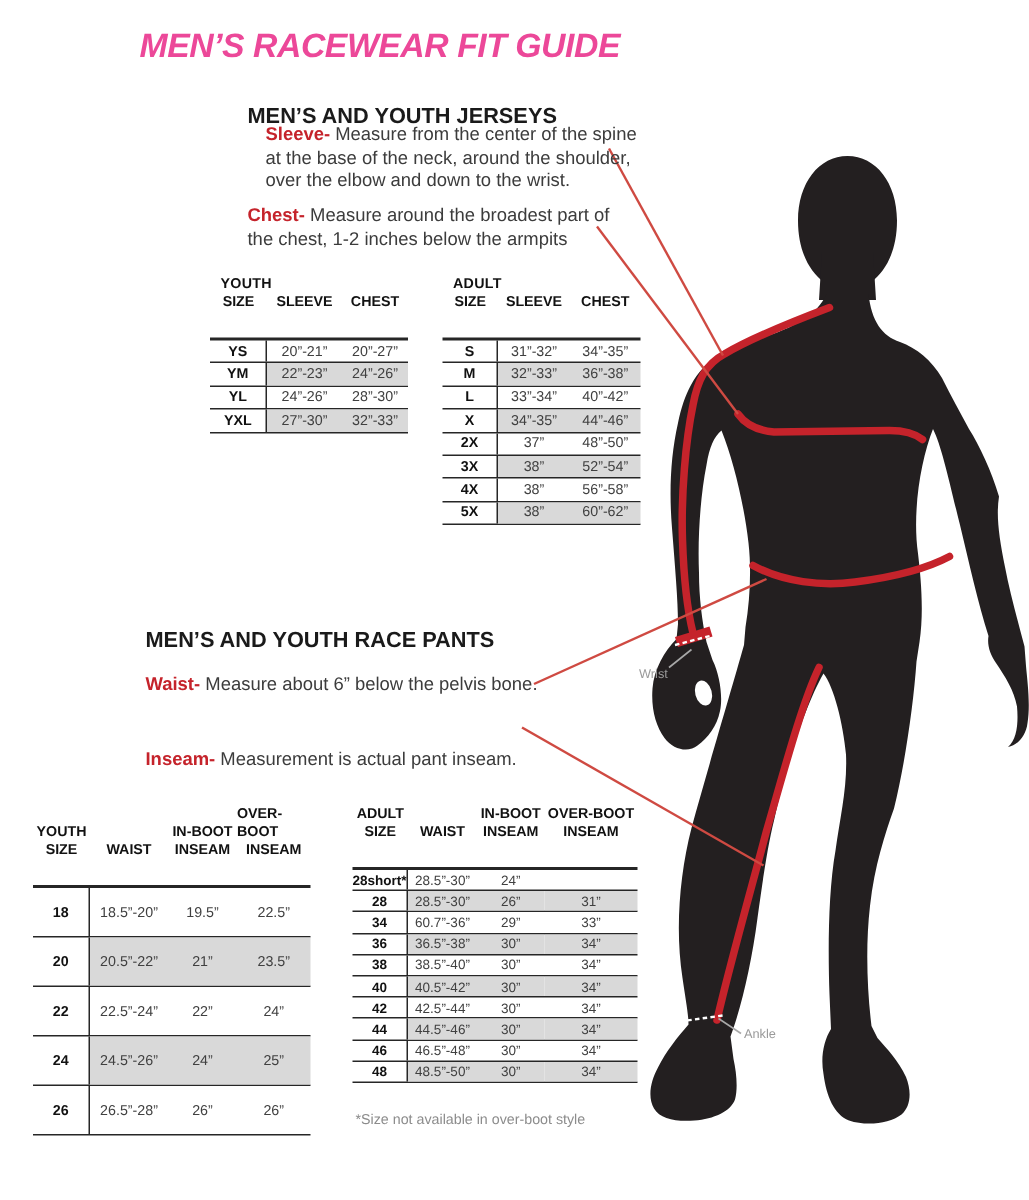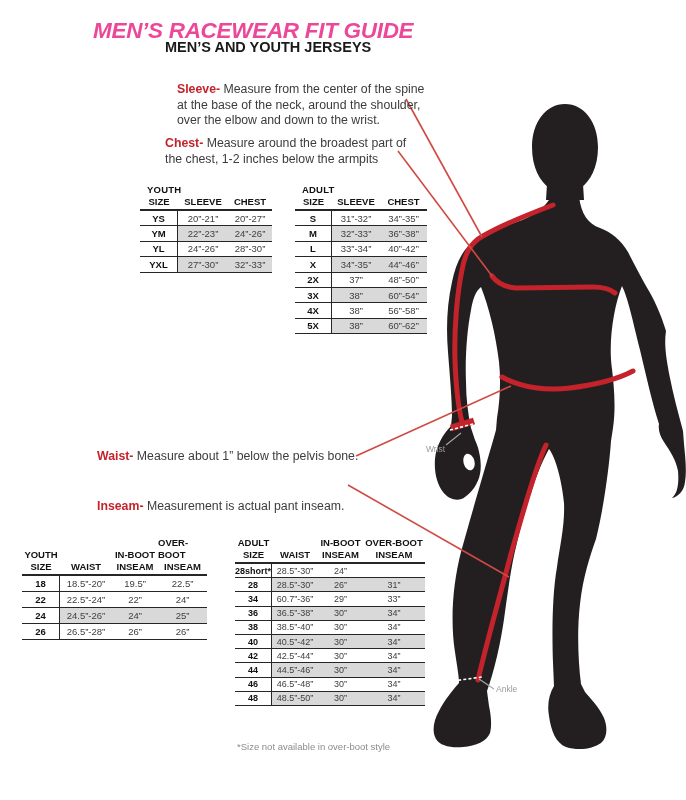--- a/index.html
+++ b/index.html
@@ -5,50 +5,50 @@
   html,body{margin:0;padding:0;background:#fff;}
   .page{position:relative;width:686px;height:800px;background:#fff;overflow:hidden;
         font-family:"Liberation Sans",sans-serif;-webkit-font-smoothing:antialiased;}
   .page *{box-sizing:border-box;}
   .abs{position:absolute;margin:0;}
 
   
   .title{left:93px;top:18px;font-size:22.5px;font-style:italic;font-weight:bold;
          letter-spacing:-0.3px;color:#ec4899;white-space:nowrap;}
   .h2{font-size:14.5px;font-weight:bold;color:#1a1a1a;white-space:nowrap;}
-  .jerseys-heading{left:165px;top:39px;text-align:right;}
+  .jerseys-heading{left:165px;top:70px;text-align:right;}
   .pants-heading{left:97px;top:419px;}
   .instr{font-size:12.3px;color:#3c3c3c;line-height:15.5px;}
   .sleeve-p{left:165px;top:82px;width:260px;margin-left:12px;}
   .chest-p{left:165px;top:136px;width:252px;}
   .waist-p{left:97px;top:449px;white-space:nowrap;}
   .inseam-p{left:97px;top:499px;white-space:nowrap;}
   .term{color:var(--accent_red);font-weight:bold;}
   .footnote{left:237px;top:741px;font-size:9.5px;color:#8c8c8c;}
 
   
   .stable{position:absolute;}
   .tlabel{font-weight:bold;font-size:9.5px;height:13px;padding-left:7px;
           display:flex;align-items:center;color:#111;letter-spacing:.2px;}
   .thead{display:flex;border-bottom:2px solid #262626;}
   .hcell{display:flex;flex-direction:column;justify-content:flex-end;align-items:center;
-         font-weight:bold;font-size:9.5px;line-height:12px;padding-bottom:1px;color:#111;}
+         font-weight:bold;font-size:9.5px;line-height:12px;padding-bottom:17px;color:#111;}
   .trow{display:flex;border-bottom:1px solid #262626;}
   .tcell{display:flex;align-items:center;justify-content:center;font-size:9.5px;
          color:#404040;height:100%;}
   .trow .c0{font-weight:bold;color:#111;border-right:1.5px solid #262626;font-size:9.5px;}
   .trow.shaded .tcell:not(.c0){background:var(--row_shade);}
 
   .t-yj{left:140px;top:183px;} .t-aj{left:295px;top:183px;}
   .t-yj .trow,.t-aj .trow{height:15.4px;justify-content:center;}
   .t-yj .c0{width:38px;} .t-yj .c1{width:50px;} .t-yj .c2{width:44px;}
   .t-aj .c0{width:37px;} .t-aj .c1{width:48px;} .t-aj .c2{width:47px;}
 
   .t-yp{left:22px;top:537px;} .t-ap{left:235px;top:537px;}
-  .t-yp .trow{height:16px;}
+  .t-yp .trow{height:33px;}
   .t-yp .c0{width:38px;} .t-yp .c1{width:52px;} .t-yp .c2{width:46px;} .t-yp .c3{width:49px;}
   .t-ap .trow{height:14.2px;}
   .t-ap .tcell{font-size:9px;}
   .t-ap .c0{width:37px;} .t-ap .c1{width:46px;} .t-ap .c2{width:45px;} .t-ap .c3{width:62px;}
 
   
   .fig{position:absolute;left:0;top:0;width:686px;height:800px;}
   .body-fill{fill:var(--silhouette);stroke:none;}
   .red-thick{stroke:var(--accent_red);stroke-width:5;fill:none;stroke-linecap:round;}
   .red-band{stroke:var(--accent_red);stroke-width:7;fill:none;stroke-linecap:butt;}
@@ -180,37 +180,38 @@
           <div class="tcell c2">44”-46”</div>
         </div>
         <div class="trow">
           <div class="tcell c0">2X</div>
           <div class="tcell c1">37”</div>
           <div class="tcell c2">48”-50”</div>
         </div>
         <div class="trow shaded">
           <div class="tcell c0">3X</div>
           <div class="tcell c1">38”</div>
-          <div class="tcell c2">60”-54”</div>
+          <div class="tcell c2">52”-54”</div>
         </div>
         <div class="trow">
           <div class="tcell c0">4X</div>
           <div class="tcell c1">38”</div>
           <div class="tcell c2">56”-58”</div>
         </div>
         <div class="trow shaded">
           <div class="tcell c0">5X</div>
           <div class="tcell c1">38”</div>
           <div class="tcell c2">60”-62”</div>
         </div>
       </div>
   </div>
 
-
-  <p class="abs instr waist-p"><span class="term">Waist-</span><span> Measure about 1” below the pelvis bone.</span></p>
+  <h2 class="abs h2 pants-heading">MEN’S AND YOUTH RACE PANTS</h2>
+
+  <p class="abs instr waist-p"><span class="term">Waist-</span><span> Measure about 6” below the pelvis bone.</span></p>
 
   <p class="abs instr inseam-p"><span class="term">Inseam-</span><span> Measurement is actual pant inseam.</span></p>
 
   <div class="stable t-yp">
     <div class="thead">
         <div class="hcell c0">
           <div>YOUTH</div>
           <div>SIZE</div>
         </div>
         <div class="hcell c1">
@@ -226,20 +227,26 @@
           <div>INSEAM</div>
         </div>
       </div>
     <div class="tbody">
         <div class="trow">
           <div class="tcell c0">18</div>
           <div class="tcell c1">18.5”-20”</div>
           <div class="tcell c2">19.5”</div>
           <div class="tcell c3">22.5”</div>
         </div>
+        <div class="trow shaded">
+          <div class="tcell c0">20</div>
+          <div class="tcell c1">20.5”-22”</div>
+          <div class="tcell c2">21”</div>
+          <div class="tcell c3">23.5”</div>
+        </div>
         <div class="trow">
           <div class="tcell c0">22</div>
           <div class="tcell c1">22.5”-24”</div>
           <div class="tcell c2">22”</div>
           <div class="tcell c3">24”</div>
         </div>
         <div class="trow shaded">
           <div class="tcell c0">24</div>
           <div class="tcell c1">24.5”-26”</div>
           <div class="tcell c2">24”</div>

